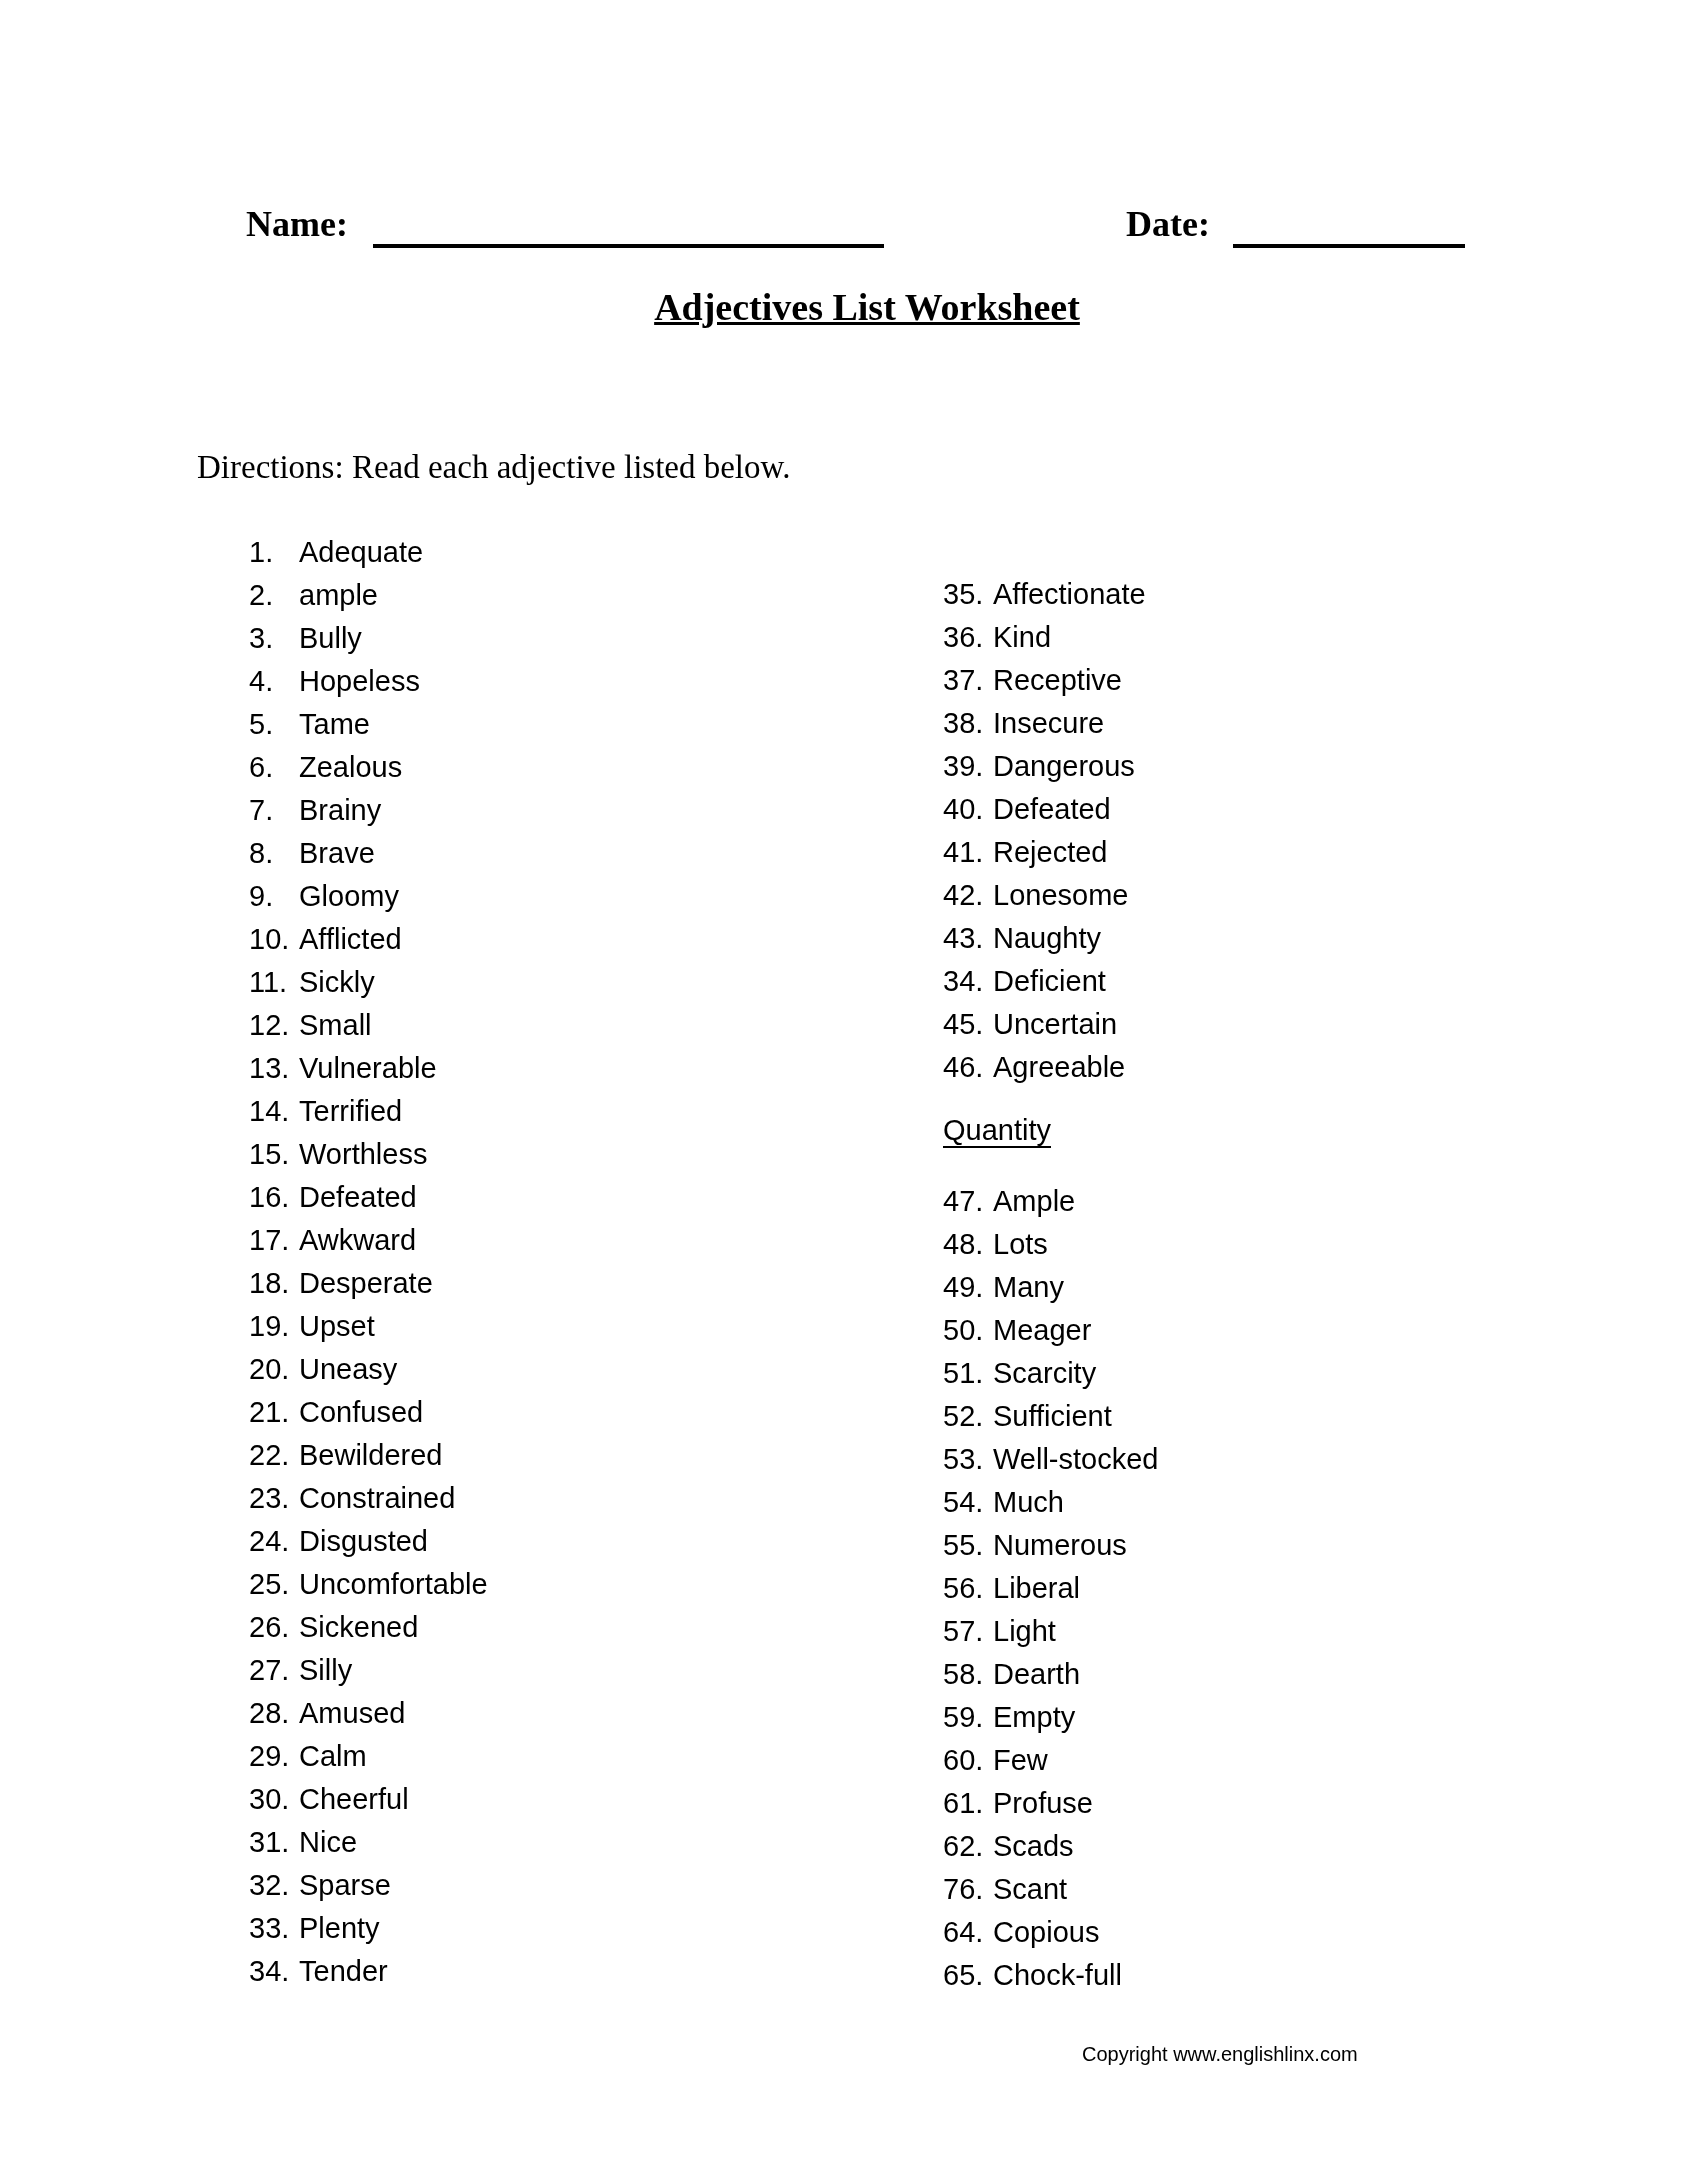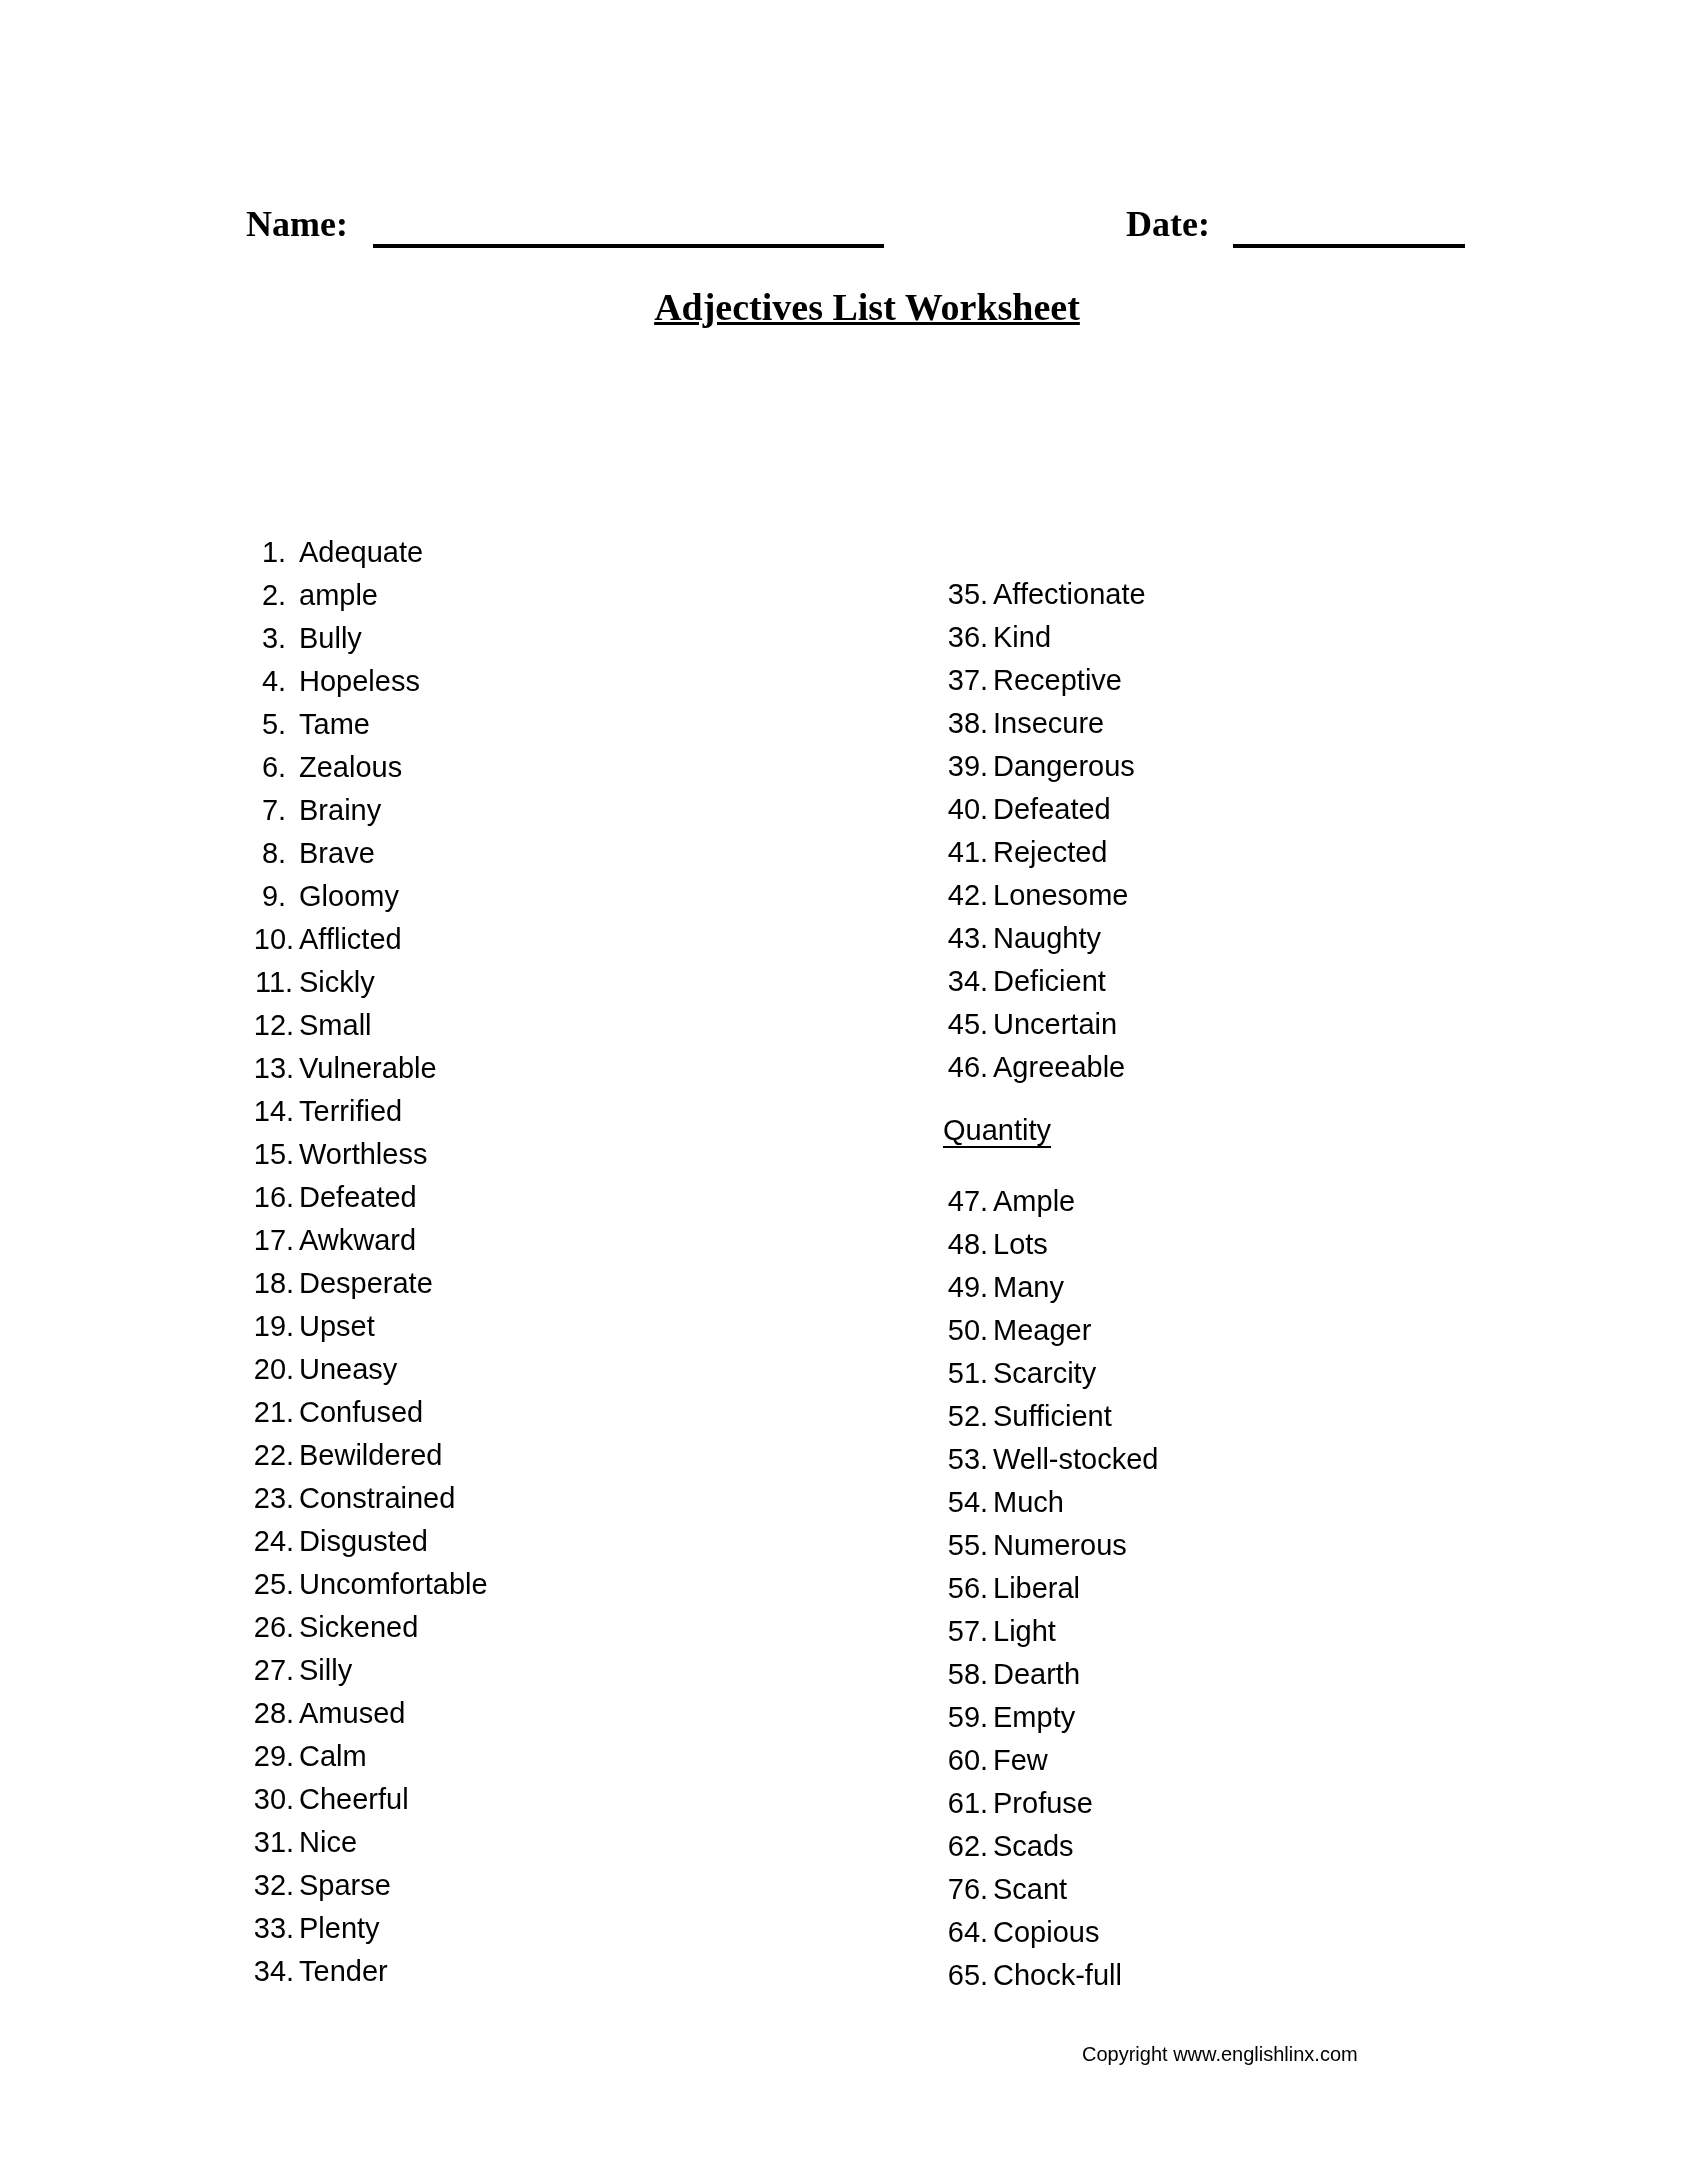--- a/index.html
+++ b/index.html
@@ -4,21 +4,21 @@
 <style>
   html,body{margin:0;padding:0;background:#ffffff;}
   .page{
     position:relative;
     width:1683px;height:2178px;
     background:#ffffff;
     font-family:"Liberation Serif", serif;
     color:#000;
     overflow:hidden;
   }
-  .abs{position:absolute;text-align:center;}
+  .abs{position:absolute;}
   .hdr-label{
     font-family:"Liberation Serif", serif;
     font-weight:700;font-size:36px;line-height:44px;white-space:nowrap;
   }
   .blank-line{border-bottom:4px solid #000;}
   .title{
     font-family:"Liberation Serif", serif;
     font-weight:700;font-size:38px;text-align:center;white-space:nowrap;
   }
   .def-box{
@@ -63,20 +63,21 @@
 
   <div class="abs hdr-label" style="left:246px;top:202px;">Name:</div>
   <div class="abs blank-line" style="left:373px;top:210px;width:511px;height:34px;"></div>
 
   <div class="abs hdr-label" style="left:1126px;top:202px;">Date:</div>
   <div class="abs blank-line" style="left:1233px;top:210px;width:232px;height:34px;"></div>
 
   <div class="abs title" style="left:50px;top:285px;width:1634px;text-decoration:underline;">Adjectives List Worksheet</div>
 
 
+  <div class="abs directions" style="left:197px;top:449px;">Directions: Read each adjective listed below.</div>
 
   <div class="abs list-col" style="left:249px;top:531px;">
       <div class="row">
         <span class="num">1.</span>
         <span class="word">Adequate</span>
       </div>
       <div class="row">
         <span class="num">2.</span>
         <span class="word">ample</span>
       </div>

